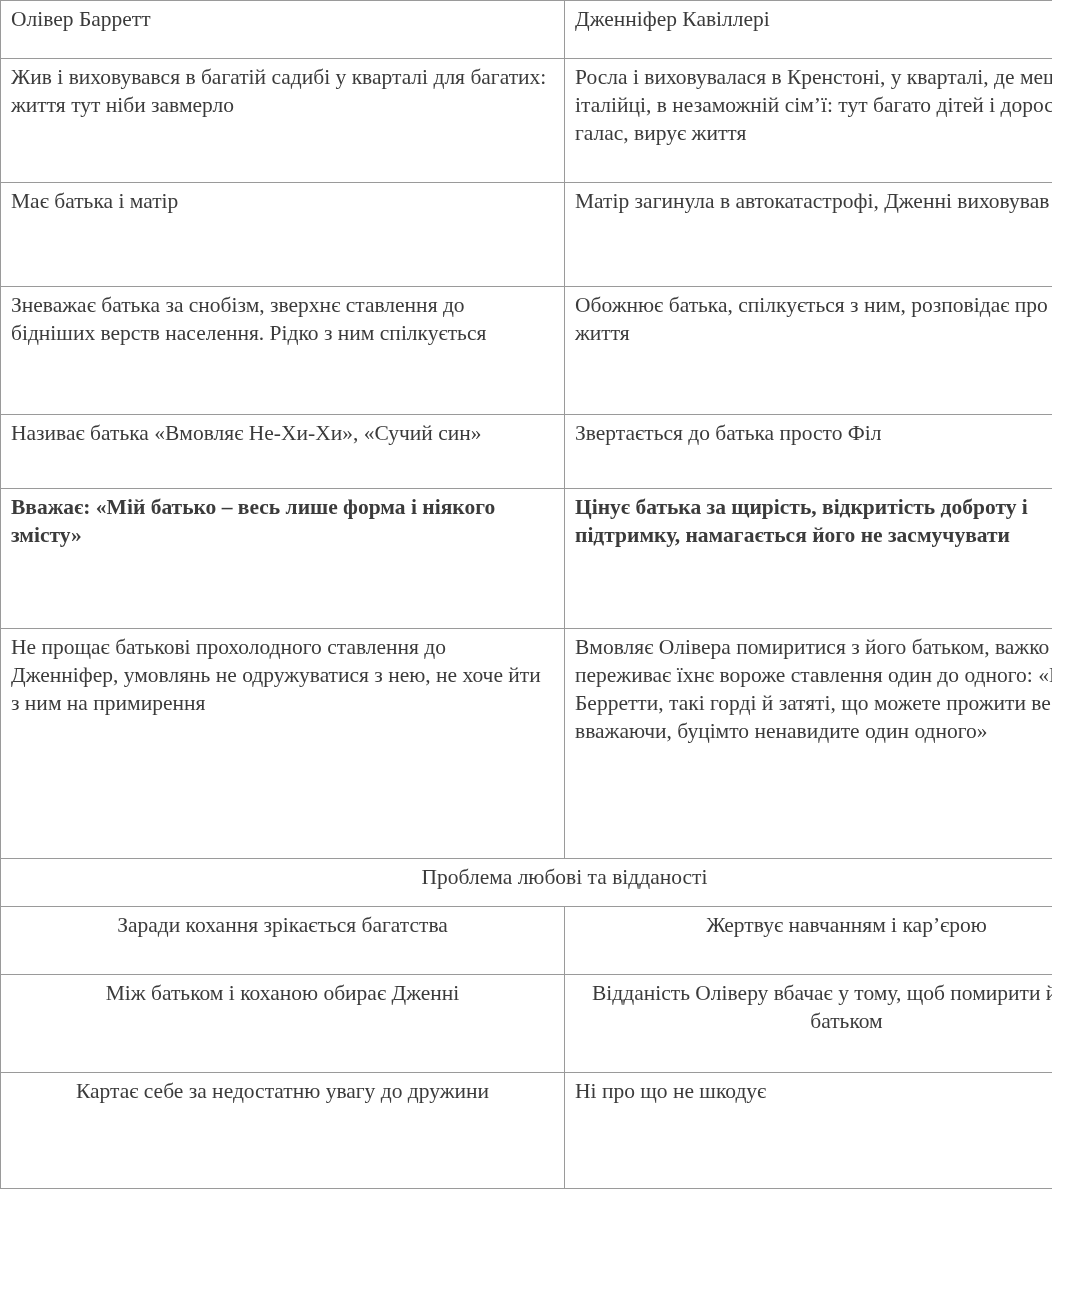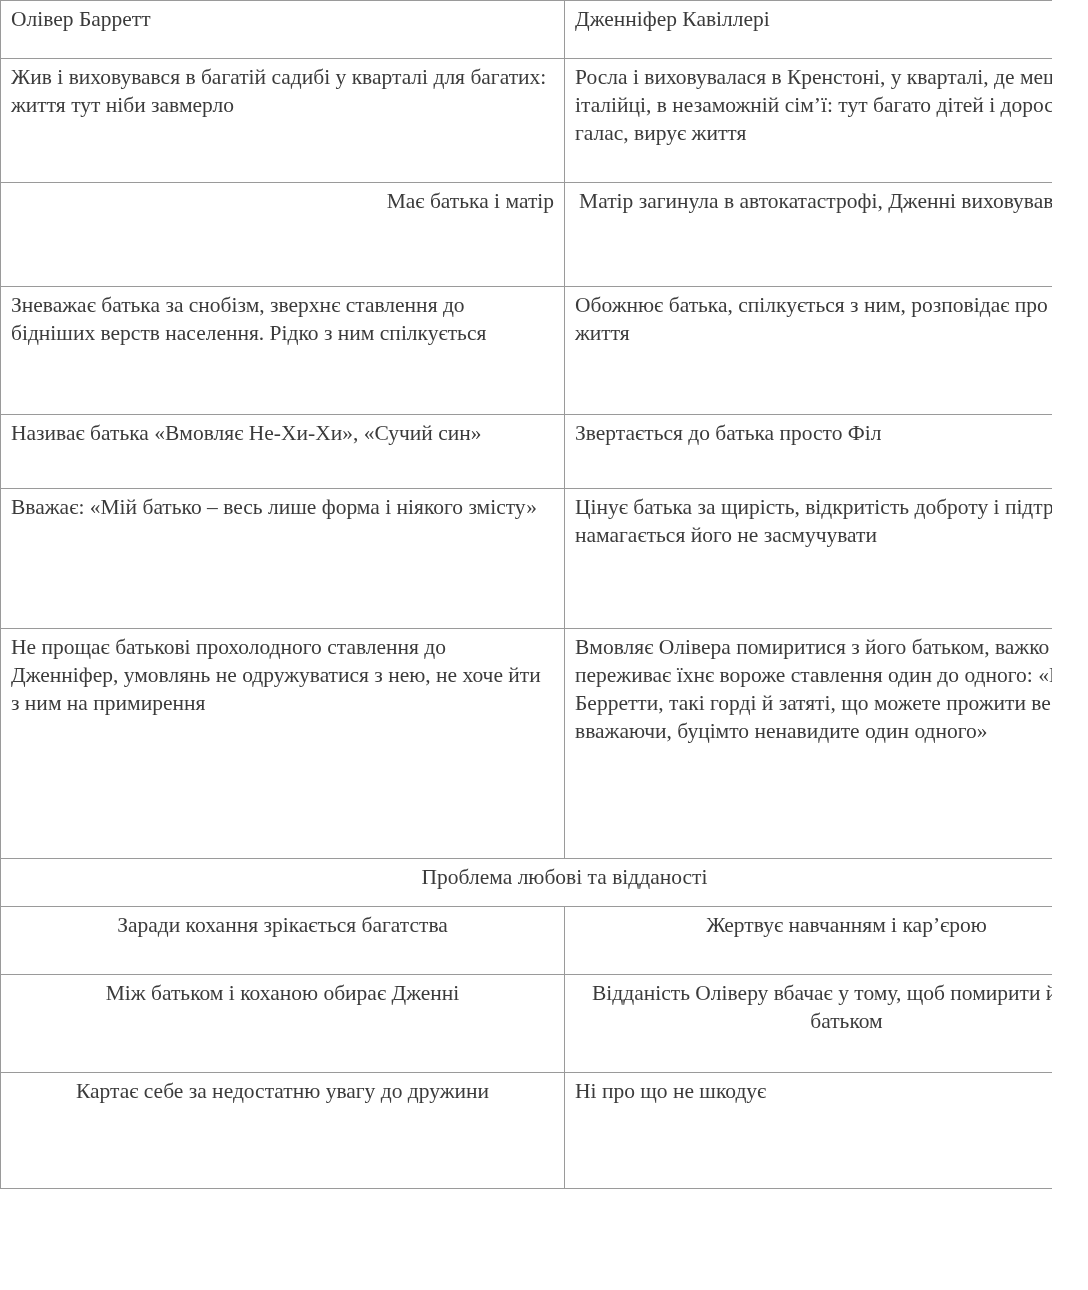--- a/index.html
+++ b/index.html
@@ -42,24 +42,24 @@
   }
   td.section-title {
     text-align: center;
     font-size: 21.5px;
     padding-top: 4px;
     padding-bottom: 6px;
   }
   
   .r-head td { height: 46px; }
   .r1 td { height: 112px; }
-  .r2 td { height: 92px; text-align: right; }
+  .r2 td { height: 92px; }
   .r3 td { height: 116px; margin-left: 20px; }
   .r4 td { height: 62px; }
-  .r5 td { height: 128px; }
+  .r5 td { height: 128px; font-weight: bold; }
   .r6 td { height: 218px; margin-top: 20px; }
   .r-sec td { height: 36px; }
   .r7 td { height: 56px; margin-left: 7px; }
   .r8 td { height: 86px; }
   .r9 td { height: 104px; }
 </style>
 </head>
 <body>
 
 <div class="page">

